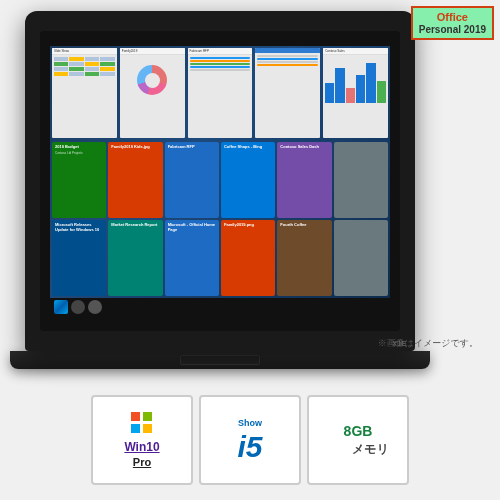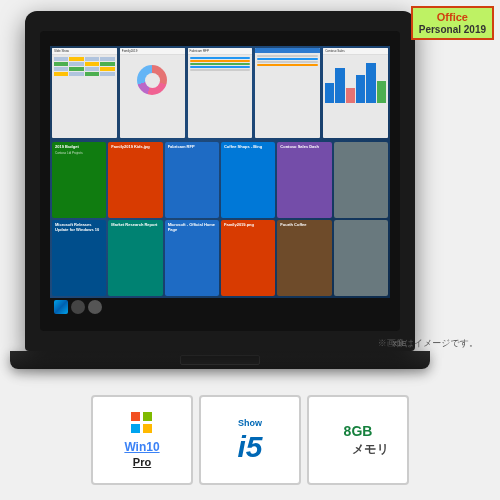--- a/index.html
+++ b/index.html
@@ -15,21 +15,21 @@
     }
 
     
     .office-badge {
       position: absolute;
       top: 6px;
       right: 6px;
       border: 2px solid #d04010;
       padding: 3px 6px;
       text-align: center;
-      background: #bef264;
+      background: #86efac;
       z-index: 10;
     }
     .office-badge .office-text {
       color: #d04010;
       font-size: 11px;
       font-weight: bold;
       line-height: 1.2;
     }
     .office-badge .office-year {
       color: #333;
@@ -317,21 +317,21 @@
       display: flex;
       flex-direction: column;
       justify-content: center;
       align-items: center;
       gap: 2px;
     }
 
     .spec-top {
       font-size: 12px;
       font-weight: bold;
-      color: #3b82f6;
+      color: #4c1d95;
       text-align: center;
       line-height: 1.2;
       text-decoration: underline;
     }
     .spec-bottom {
       font-size: 11px;
       color: #222;
       text-align: center;
       font-weight: bold;
       text-decoration: underline;

